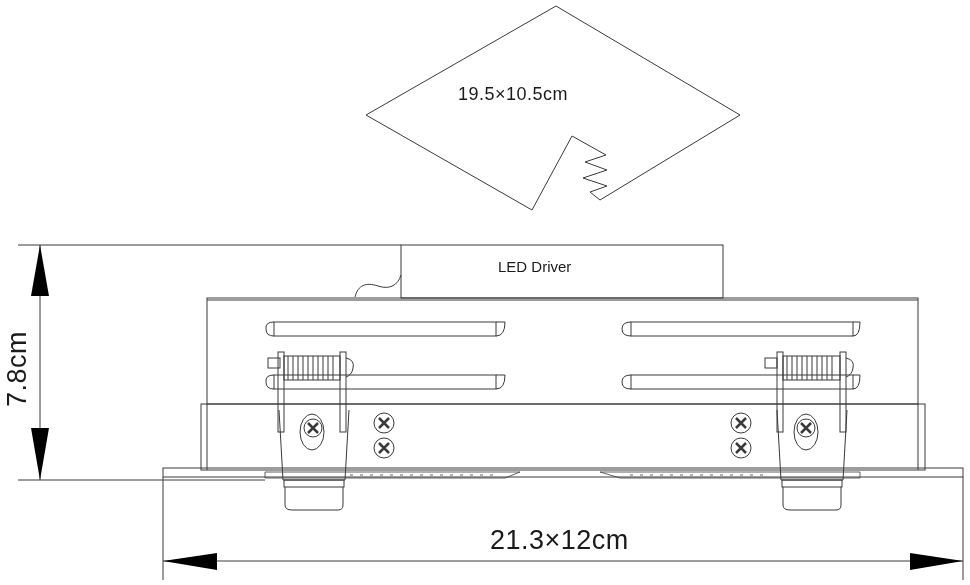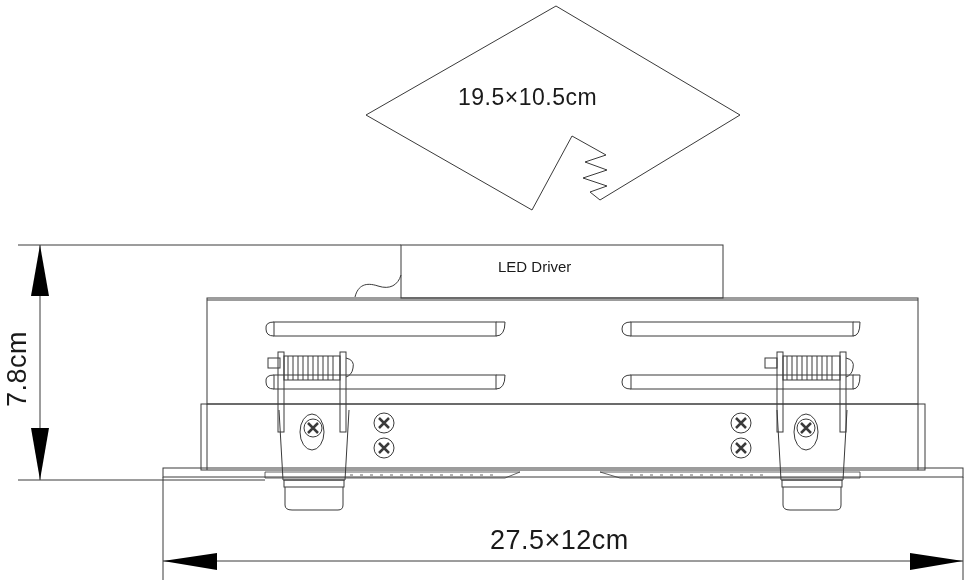--- a/index.html
+++ b/index.html
@@ -1,19 +1,19 @@
 <!DOCTYPE html>
 <html><head>
 <meta charset="utf-8">
 <style>
   html, body { margin:0; padding:0; background:#ffffff; }
   body { width:970px; height:585px; overflow:hidden; position:relative; font-family:"Liberation Sans", sans-serif; }
   #diagram { position:absolute; left:0; top:0; width:970px; height:585px; }
   .label { position:absolute; color:#1a1a1a; white-space:nowrap; font-family:"Liberation Sans", sans-serif; }
-  .cutout-label { left:458px; top:84px; font-size:23px; letter-spacing:0.5px; }
+  .cutout-label { left:458px; top:84px; font-size:18px; letter-spacing:0.5px; }
   .driver-label { left:498px; top:258px; font-size:15px; }
   .width-label { left:490px; top:525px; font-size:27px; letter-spacing:0.5px; }
   .height-label { left:2px; top:362px; font-size:27px; transform-origin:0 0; transform:rotate(-90deg) translate(-45px,0); letter-spacing:0.5px; }
 </style>
 </head>
 <body>
 
 <svg id="diagram" width="970" height="585" viewBox="0 0 970 585" xmlns="http://www.w3.org/2000/svg">
   <g fill="none" stroke="#3a3a3a" stroke-width="1">
 
@@ -106,14 +106,14 @@
   <g fill="#000000" stroke="none">
     <polygon points="40,245 31,296 49,296"></polygon>
     <polygon points="40,480 31,428 49,428"></polygon>
     <polygon points="163,561 217,553 217,570"></polygon>
     <polygon points="963,561 910,553 910,570"></polygon>
   </g>
 </svg>
 
 <div class="label cutout-label">19.5×10.5cm</div>
 <div class="label driver-label">LED Driver</div>
-<div class="label width-label">27.5×12cm</div>
+<div class="label width-label">21.3×12cm</div>
 <div class="label height-label">7.8cm</div>
 
 </body></html>

